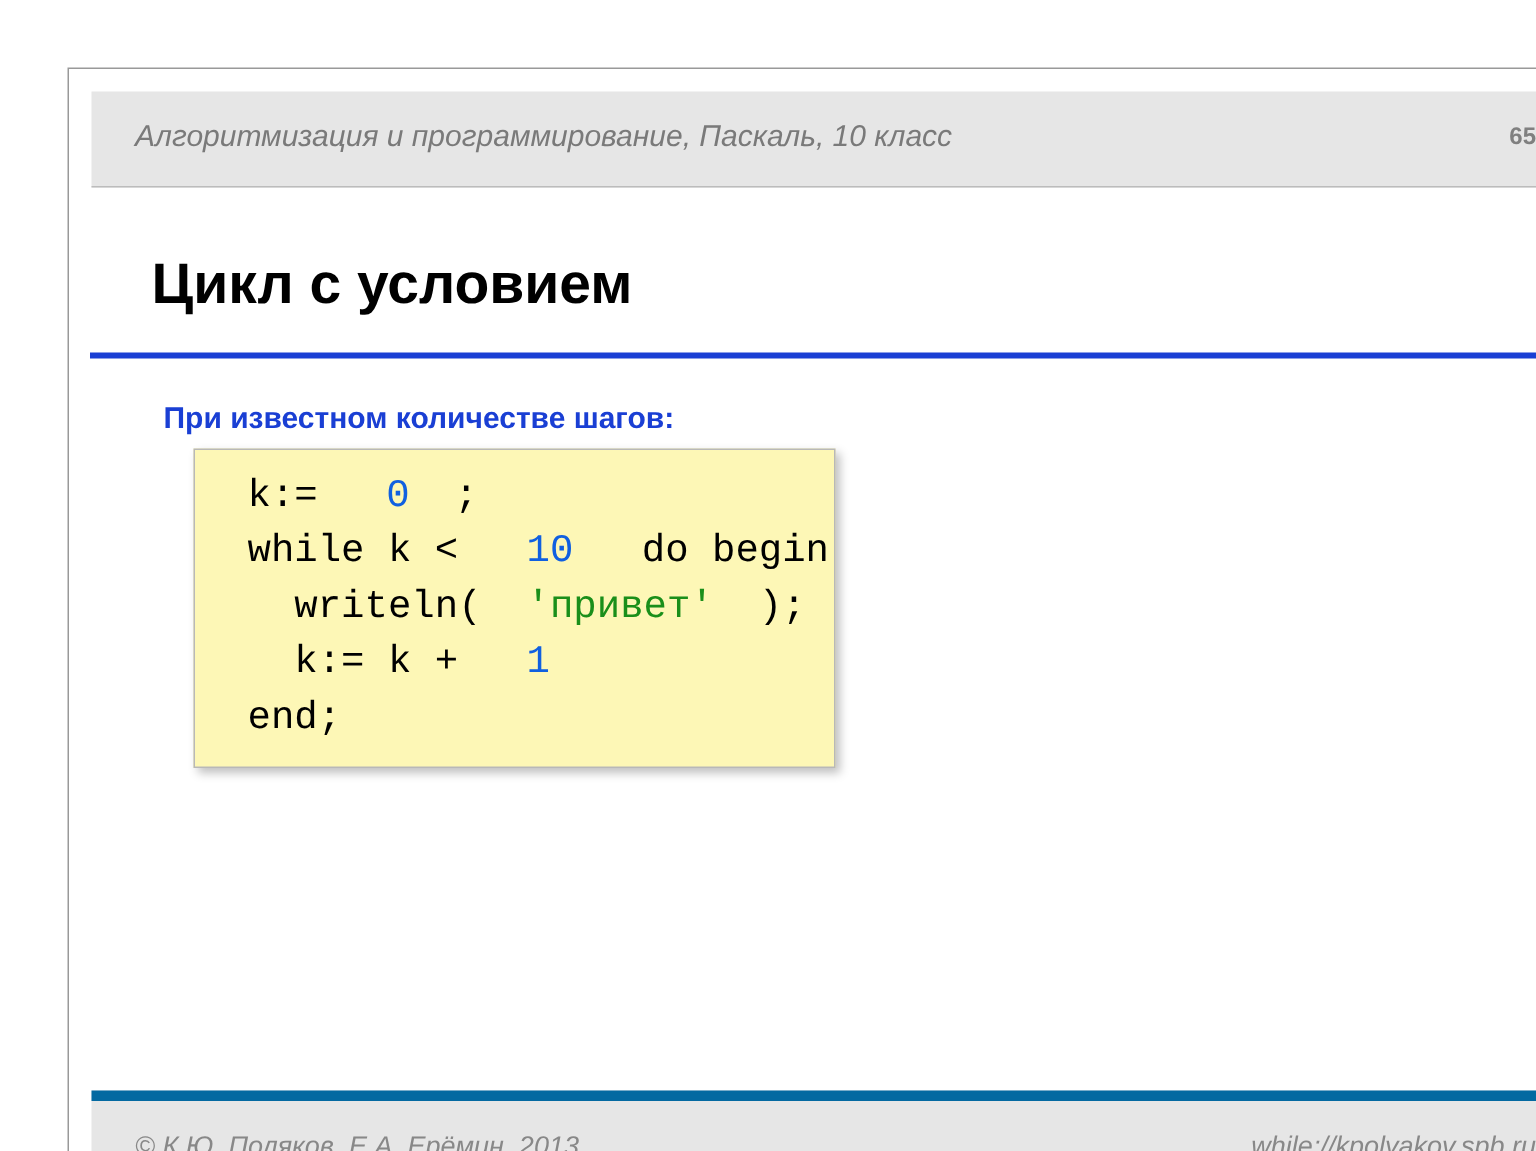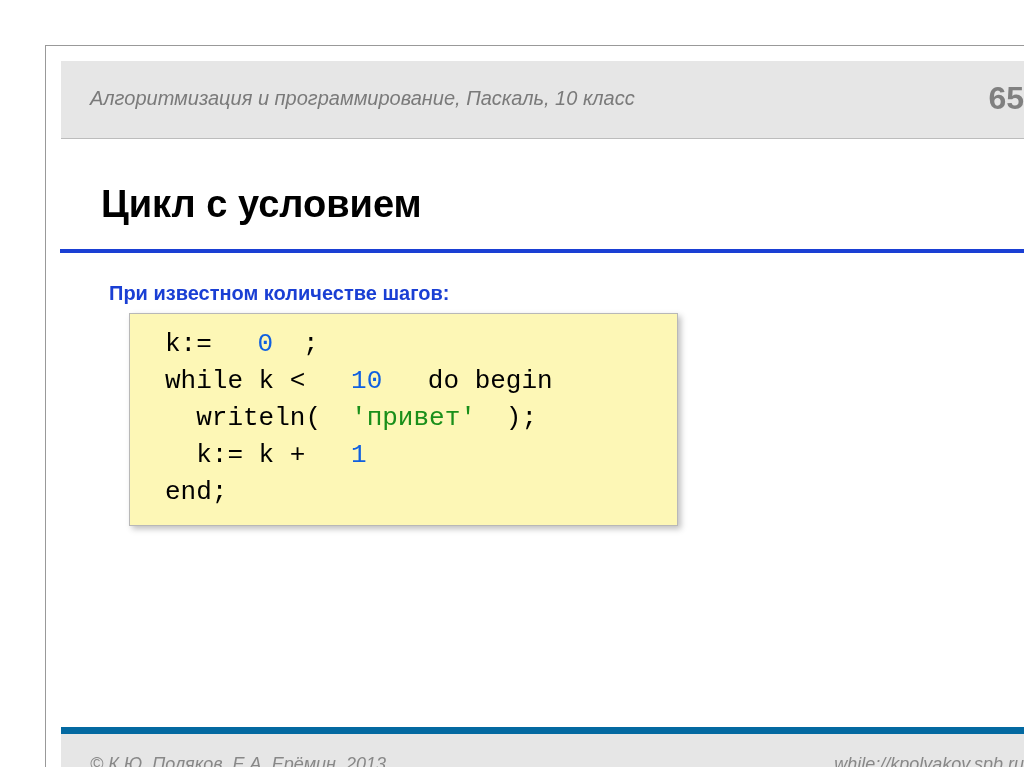--- a/index.html
+++ b/index.html
@@ -12,21 +12,21 @@
   }
   .header-bar {
     background: #e6e6e6;
     border-bottom: 1px solid #bcbcbc;
     display: flex; align-items: center; justify-content: space-between;
     padding: 4px 14px 6px 14px;
     font-style: italic;
     color: #7a7a7a;
     font-size: 20px;
   }
-  .page-number { font-weight: bold; font-size: 32px; font-style: normal; color: #808080; }
+  .page-number { font-weight: bold; font-size: 16px; font-style: normal; color: #808080; }
   .title {
     font-size: 38px;
     font-weight: bold;
     color: #000;
     padding: 14px 40px 8px 40px;
   }
   .title-underline {
     height: 4px; background: #1a3fd4; margin: 0 14px 0 14px;
   }
   .content {
@@ -38,21 +38,21 @@
     font-size: 20px;
     font-weight: bold;
     margin: 6px 0 8px 0;
   }
   .codebox {
     background: #fdf7b6;
     border: 1px solid #b8b8b8;
     box-shadow: 3px 3px 6px rgba(0,0,0,0.25);
     padding: 12px 20px 14px 20px;
     margin: 0 0 20px 20px;
-    width: 549px;
+    width: 428px;
     font-family: "Courier New", Courier, monospace;
     font-size: 26px;
     line-height: 1.42;
     white-space: pre;
     color: #000;
   }
   .codebox .num { color: #1060e0; }
   .codebox .str { color: #1a8f1a; }
   .footer-bar {
     background: #e6e6e6;

